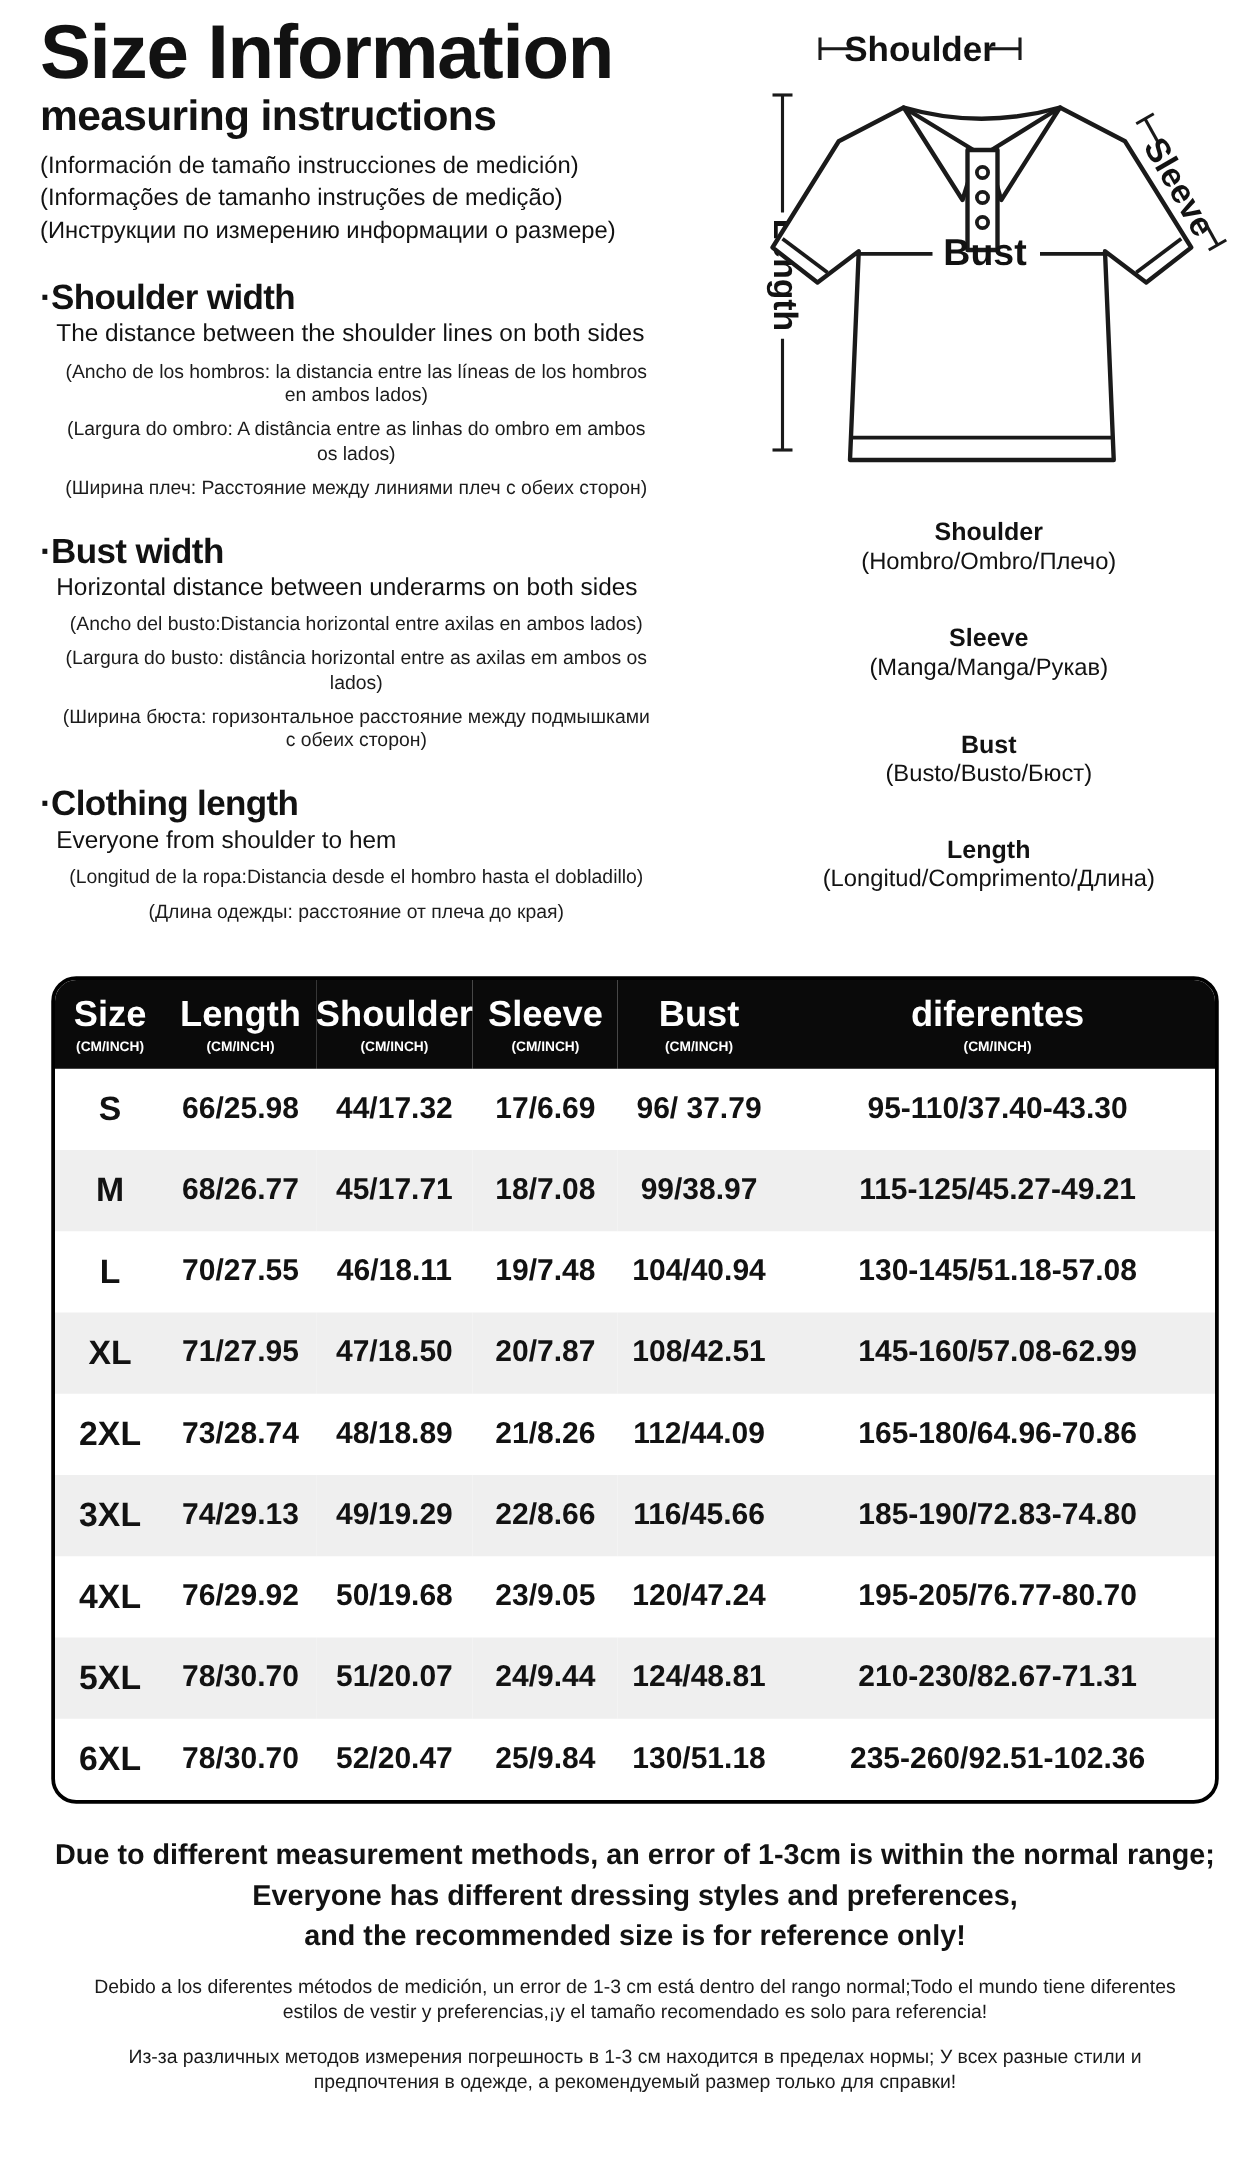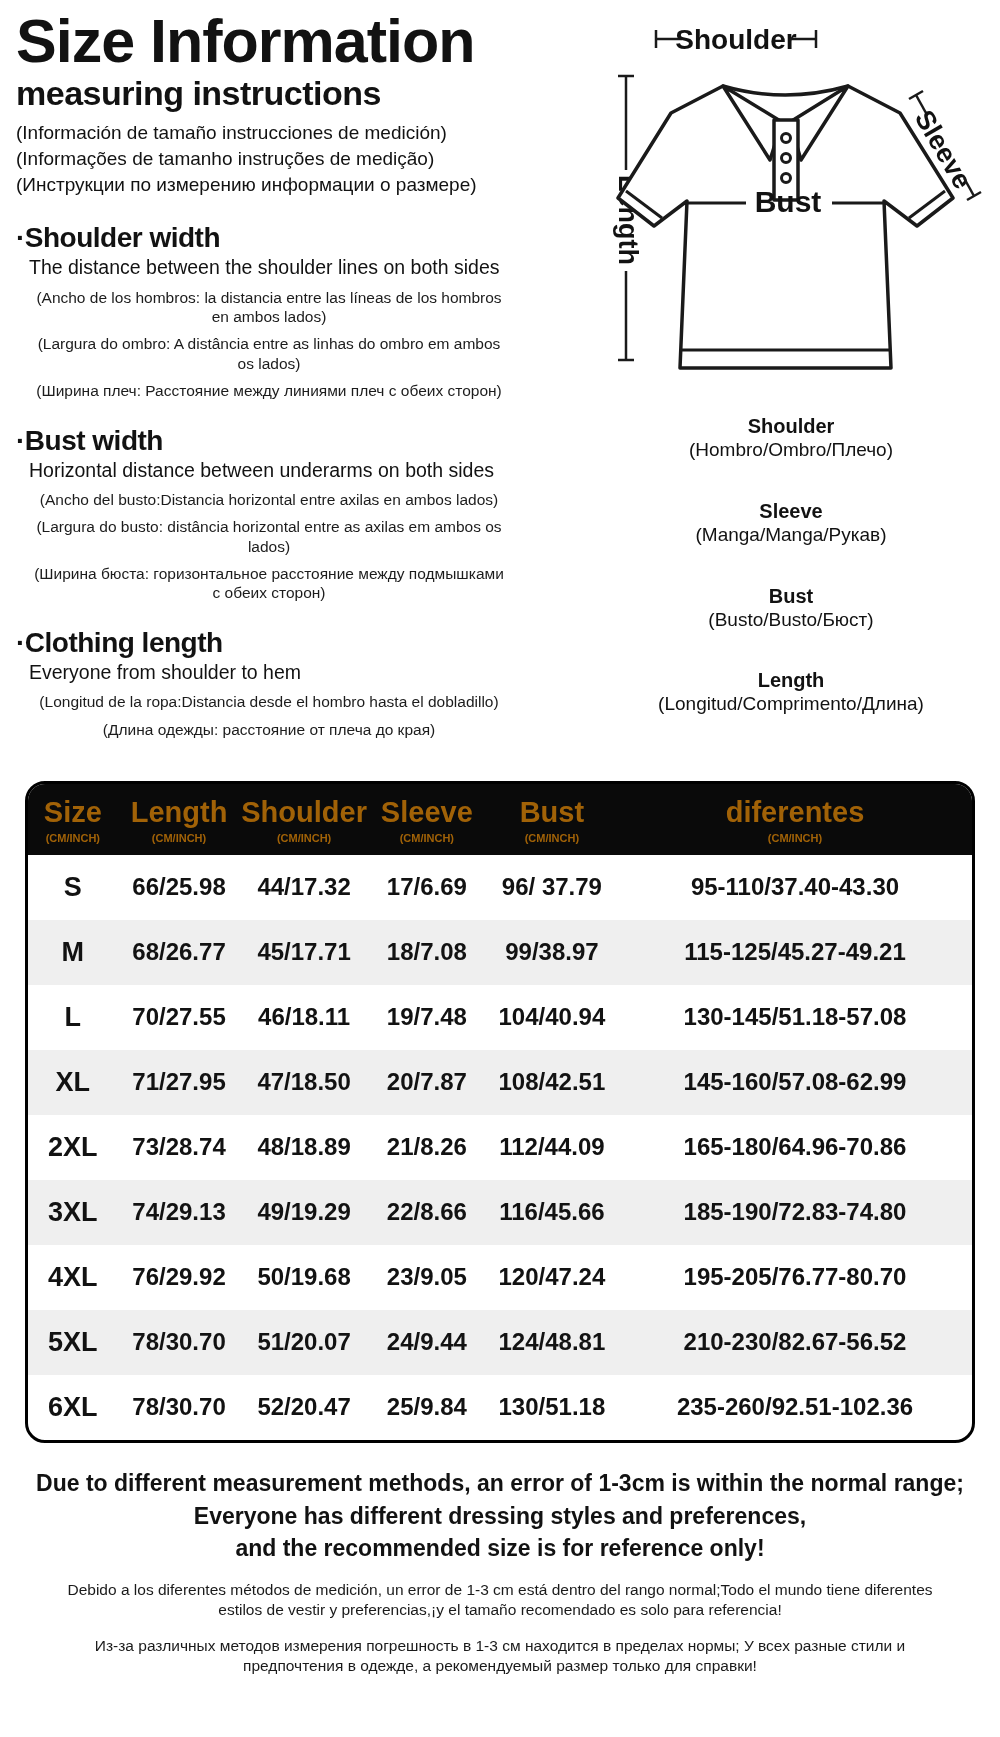--- a/index.html
+++ b/index.html
@@ -2,21 +2,21 @@
 <html><head>
 <meta charset="utf-8">
 <style>
   * { margin:0; padding:0; box-sizing:border-box; }
   html,body { background:#ffffff; }
   body {
     width:1000px; height:1737px;
     font-family:"Liberation Sans", sans-serif;
     color:#121212; overflow:hidden;
   }
-  .page { width:1000px; height:1373px; position:relative; }
+  .page { width:1000px; height:1373px; position:relative;padding-left:16px; }
 
   
   .top { display:flex; }
   .left-col { width:548px; padding:10px 0 0 16px; }
   .right-col { width:452px; padding-top:8px; }
 
   .main-title { font-size:61px; font-weight:bold; letter-spacing:-1px; line-height:1.02; }
   .sub-title  { font-size:34px; font-weight:bold; letter-spacing:-0.5px; margin-top:2px; }
   .title-trans { margin-top:7px; }
   .title-trans div { font-size:19px; line-height:1.37; }
@@ -35,21 +35,21 @@
 
   
   .table-wrap {
     margin:28px 25px 0 25px;
     border:3px solid #000;
     border-radius:20px;
     overflow:hidden;
   }
   table { width:100%; border-collapse:collapse; }
   thead tr { background:#0a0a0a; }
-  th { color:#a16207; padding:13px 0 11px 0; text-align:center; }
+  th { color:#ffffff; padding:13px 0 11px 0; text-align:center; }
   th .col-main { display:block; font-size:29px; font-weight:bold; line-height:1.1; }
   th .col-sub  { display:block; font-size:11px; font-weight:bold; margin-top:3px; }
   td { text-align:center; font-weight:bold; font-size:24px; padding:17px 0; white-space:nowrap; }
   td.size-cell { font-size:27px; }
   tbody tr.alt { background:#efefef; }
   .w-size{width:9.5%;} .w-length{width:13%;} .w-shoulder{width:13.5%;}
   .w-sleeve{width:12.5%;} .w-bust{width:14%;} .w-rec{width:37.5%;}
 
   
   .notes { margin-top:24px; text-align:center; }
@@ -254,21 +254,21 @@
           <td>23/9.05</td>
           <td>120/47.24</td>
           <td>195-205/76.77-80.70</td>
         </tr>
         <tr class="alt">
           <td class="size-cell">5XL</td>
           <td>78/30.70</td>
           <td>51/20.07</td>
           <td>24/9.44</td>
           <td>124/48.81</td>
-          <td>210-230/82.67-56.52</td>
+          <td>210-230/82.67-71.31</td>
         </tr>
         <tr>
           <td class="size-cell">6XL</td>
           <td>78/30.70</td>
           <td>52/20.47</td>
           <td>25/9.84</td>
           <td>130/51.18</td>
           <td>235-260/92.51-102.36</td>
         </tr>
       </tbody>

